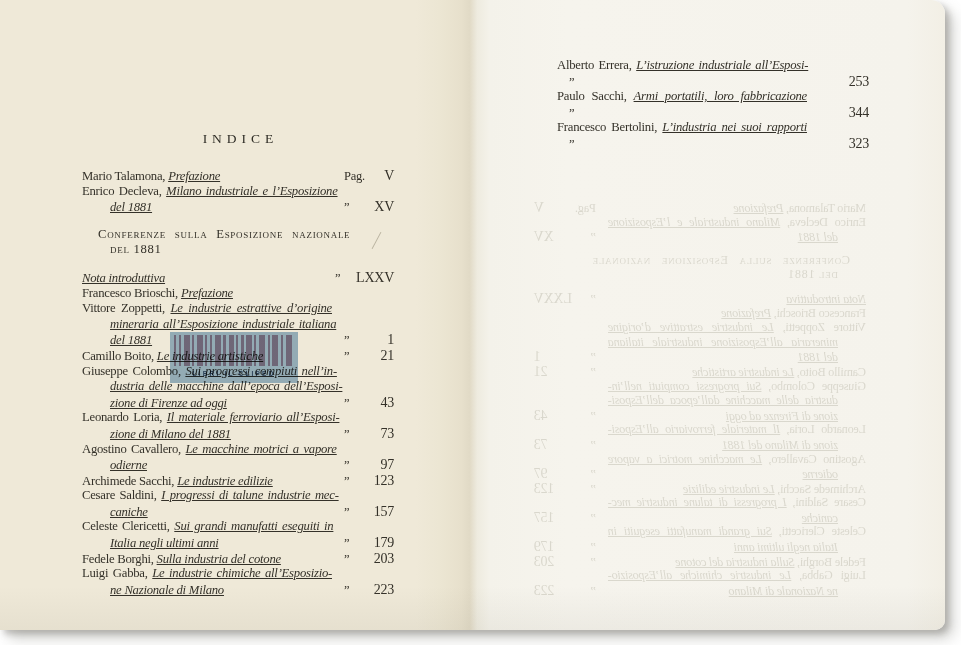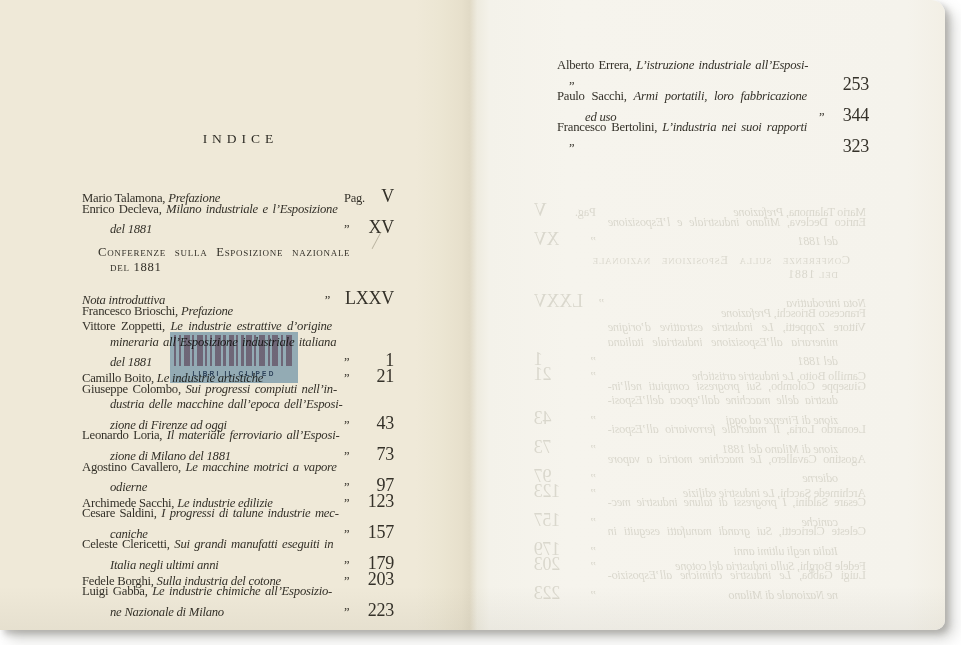--- a/index.html
+++ b/index.html
@@ -29,34 +29,34 @@
   .page{position:absolute;top:0;height:630px;}
   .page.left{left:0;width:462px;}
   .page.right{left:462px;width:483px;}
 
   
   .toc{position:absolute;font-size:12.7px;color:#343129;letter-spacing:-0.25px;}
   .toc-left{left:82px;top:131px;width:312px;}
   .toc-right{left:95px;top:58px;width:312px;}
 
   .page-title{
-    font-size:13.5px;font-weight:normal;margin:0 0 39px 0;
+    font-size:13.5px;font-weight:normal;margin:0 0 21px 0;
     text-align:center;letter-spacing:5px;text-indent:5px;color:#2f2d26;
   }
 
   .line{display:flex;height:15.6px;align-items:baseline;white-space:nowrap;}
   .line.gap{margin-top:12px;}
   .txt{display:inline-block;width:250px;box-sizing:border-box;overflow:visible;}
   .indent .txt{padding-left:28px;}
   .just .txt{word-spacing:1.6px;text-align:justify;text-align-last:justify;}
   .caps .txt{font-variant:small-caps;letter-spacing:0.7px;}
   .caps.just .txt{word-spacing:5px;margin-left:16px;}
-  .it{font-style:italic;}
+  .it{font-style:italic;text-decoration:underline;}
   .col{display:inline-block;width:22px;margin-left:12px;font-size:12.5px;}
-  .num{display:inline-block;flex:1;text-align:right;font-size:18px;}
+  .num{display:inline-block;flex:1;text-align:right;font-size:14px;}
 
   
   .bleed{
     position:absolute;left:72px;top:200px;width:332px;
     transform:scaleX(-1);
     color:#8d8a76;opacity:0.26;filter:blur(0.55px);
     font-size:12.2px;letter-spacing:-0.25px;
     pointer-events:none;
   }
   .bleed .line{height:14.6px;}
@@ -392,21 +392,20 @@
           <div class="line indent">
             <span class="col">”</span>
             <span class="num">253</span>
           </div>
           <div class="line just">
             <span class="txt"><span class="ro">Paulo Sacchi, </span><span class="it">Armi portatili, loro fabbricazione</span></span>
             <span class="col"></span>
             <span class="num"></span>
           </div>
           <div class="line indent">
-            <span class="txt"><span class="it">ed uso</span></span>
             <span class="col">”</span>
             <span class="num">344</span>
           </div>
           <div class="line just">
             <span class="txt"><span class="ro">Francesco Bertolini, </span><span class="it">L’industria nei suoi rapporti</span></span>
             <span class="col"></span>
             <span class="num"></span>
           </div>
           <div class="line indent">
             <span class="col">”</span>

